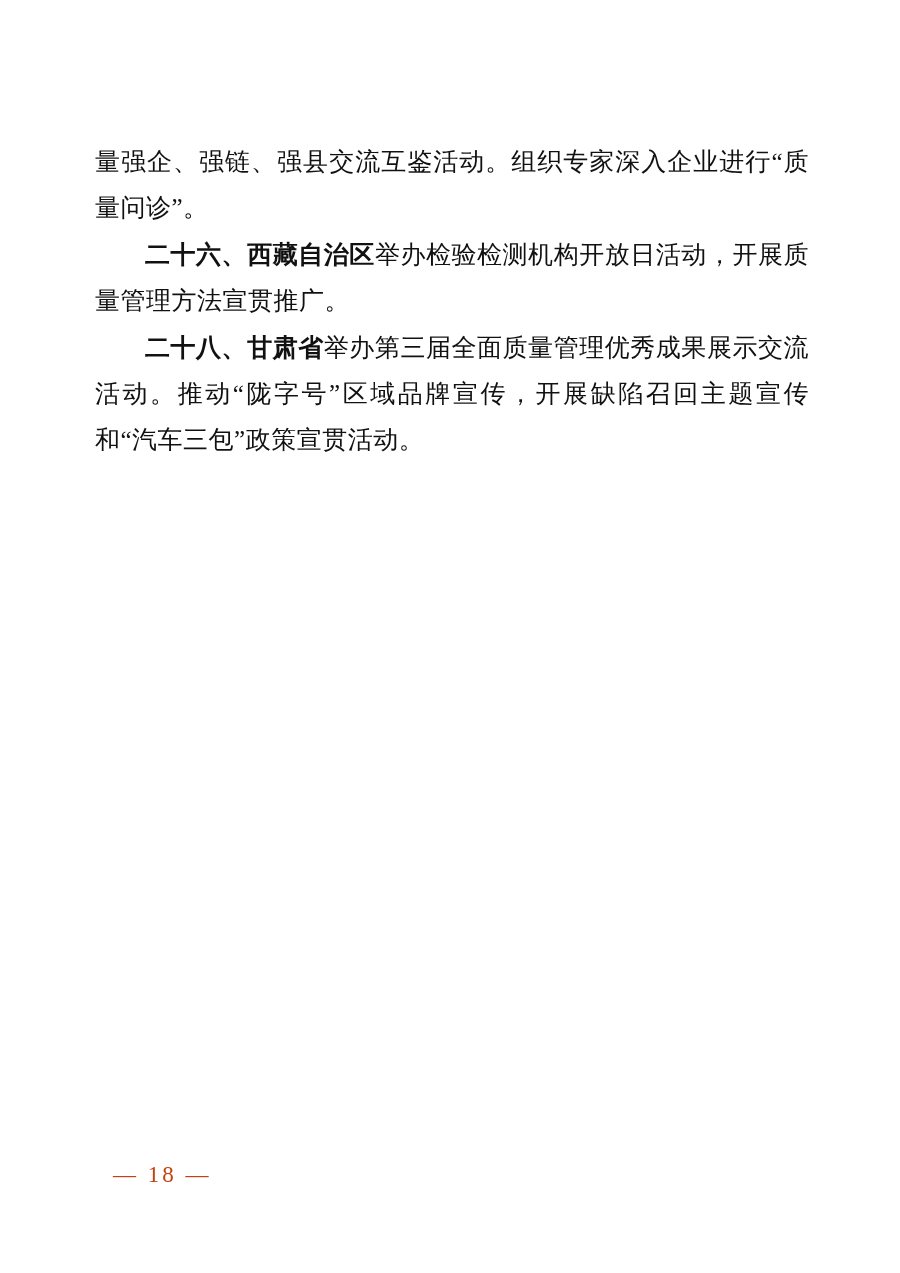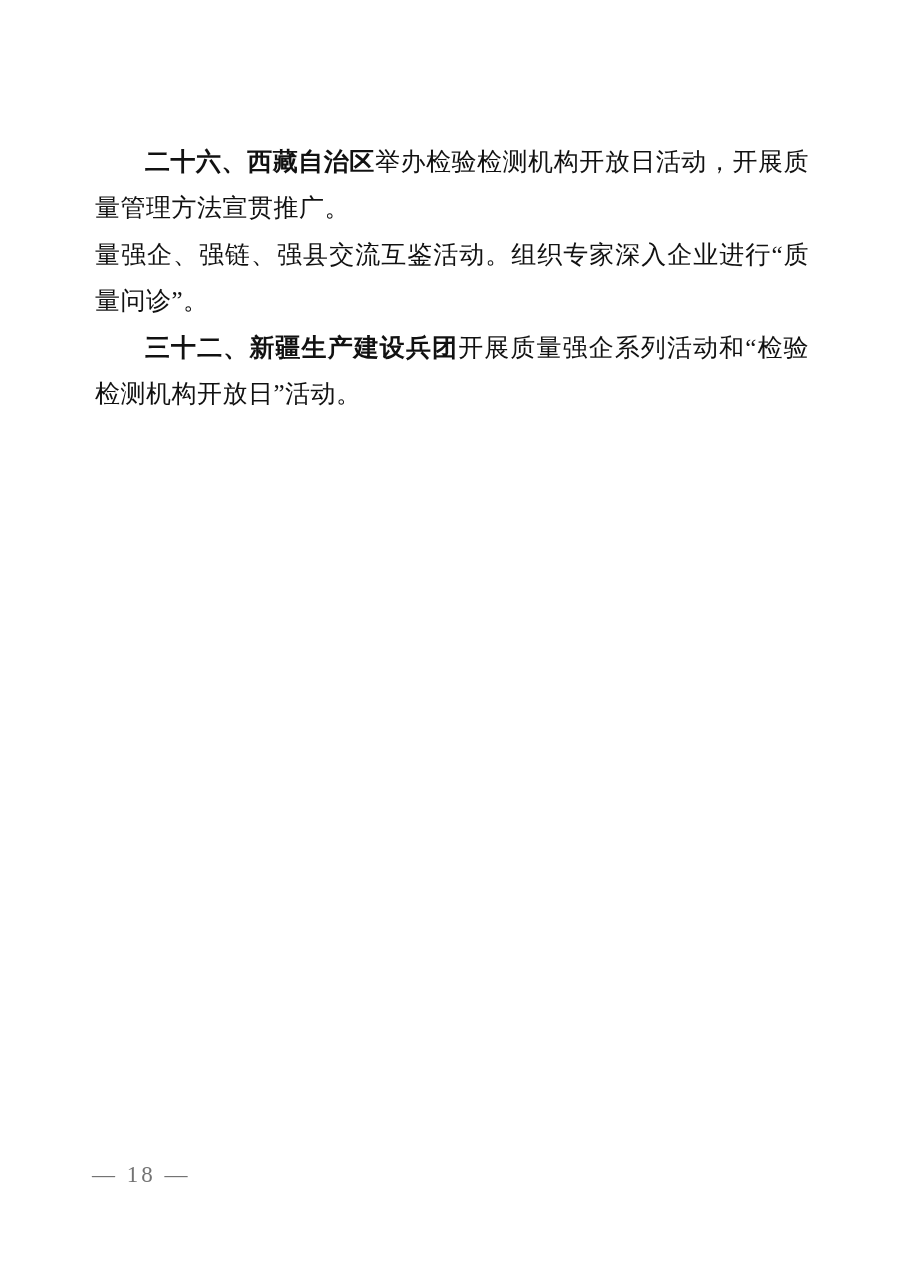--- a/index.html
+++ b/index.html
@@ -39,44 +39,44 @@
   .para.no-indent {
     text-indent: 0;
   }
   .lead {
     font-family: "Liberation Sans", "DejaVu Sans", sans-serif;
     font-weight: 700;
     letter-spacing: 0.5px;
   }
   .page-footer {
     position: absolute;
-    left: 92px;
+    left: 113px;
     top: 1162px;
     font-size: 23px;
     letter-spacing: 3px;
-    color: #737373;
+    color: #c2410c;
   }
 </style>
 </head>
 <body>
 
 <div class="page">
 
   <main class="body-text">
 
+    <p class="para no-indent"><span class="lead"></span><span>量强企、强链、强县交流互鉴活动。组织专家深入企业进行“质量问诊”。</span></p>
+
     <p class="para"><span class="lead">二十六、西藏自治区</span><span>举办检验检测机构开放日活动，开展质量管理方法宣贯推广。</span></p>
 
-    <p class="para no-indent"><span class="lead"></span><span>量强企、强链、强县交流互鉴活动。组织专家深入企业进行“质量问诊”。</span></p>
+
+    <p class="para"><span class="lead">二十八、甘肃省</span><span>举办第三届全面质量管理优秀成果展示交流活动。推动“陇字号”区域品牌宣传，开展缺陷召回主题宣传和“汽车三包”政策宣贯活动。</span></p>
 
 
 
 
-
-
-    <p class="para"><span class="lead">三十二、新疆生产建设兵团</span><span>开展质量强企系列活动和“检验检测机构开放日”活动。</span></p>
 
   </main>
 
   <footer class="page-footer">
     <span>— 18 —</span>
   </footer>
 
 </div>
 
 </body></html>

